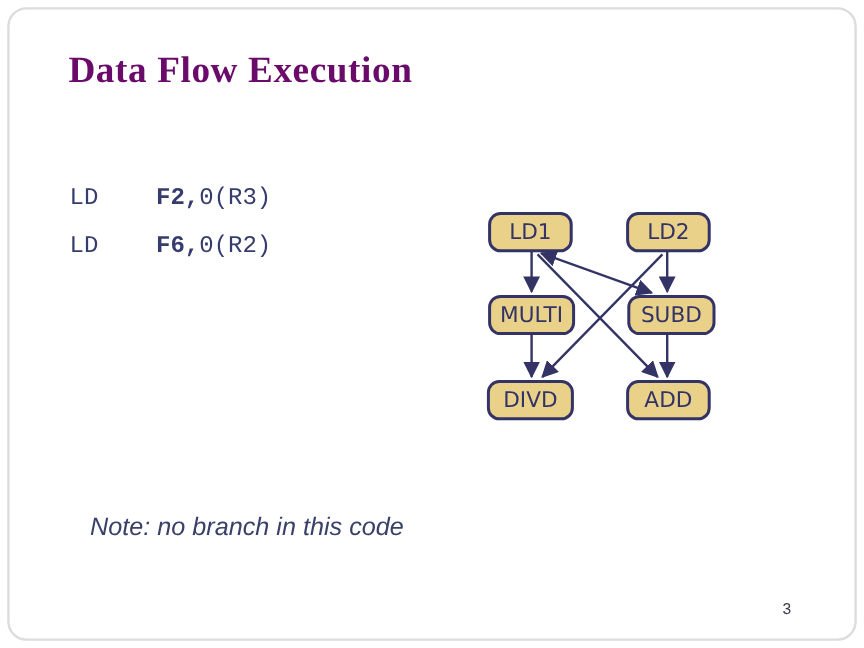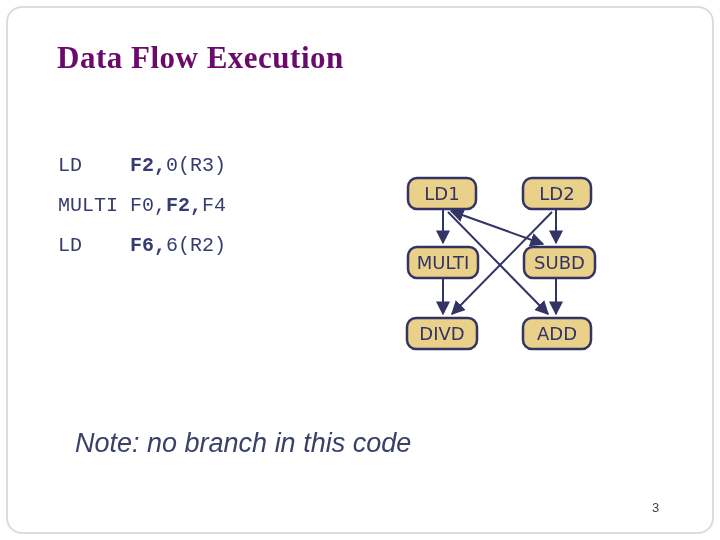--- a/index.html
+++ b/index.html
@@ -60,43 +60,42 @@
   .diagram text{
     font-family:"DejaVu Sans","Liberation Sans",sans-serif;
     font-size:18px;
     fill:var(--node-border);
   }
   .note{
     position:absolute;
     left:75px;top:428px;
     font-family:"Liberation Sans",sans-serif;
     font-style:italic;
-    font-size:27px;
+    font-size:21px;
     color:var(--note-color);
   }
   .page-number{
     position:absolute;
     left:652px;top:500px;
     font-family:"Liberation Sans",sans-serif;
     font-size:13px;
     color:var(--page-color);
   }
 </style>
 </head>
 <body>
 
 <div class="slide">
   <div class="frame"></div>
 
   <h1 class="title">Data Flow Execution</h1>
 
   <div class="code-list" id="code-list">
       <div class="code-row"><span class="op">LD    </span><span class="b">F2,</span><span>0(R3)</span></div>
-      <div class="code-row"><span class="op">MULTI </span><span>F0,</span><span class="b">F2,</span><span>F4</span></div>
-      <div class="code-row"><span class="op">LD    </span><span class="b">F6,</span><span>6(R2)</span></div>
+      <div class="code-row"><span class="op">LD    </span><span class="b">F6,</span><span>0(R2)</span></div>
     </div>
 
   <div class="diagram" id="diagram">
       <svg width="240" height="195" viewBox="0 0 240 195">
         <defs>
           <marker id="arrowhead" viewBox="0 0 10 10" refX="9" refY="5" markerWidth="7" markerHeight="7" orient="auto-start-reverse">
             <path d="M0,0 L10,5 L0,10 z" fill="#333366"></path>
           </marker>
         </defs>
         <line x1="55" y1="40" x2="55" y2="73" stroke="#333366" stroke-width="2" marker-end="url(#arrowhead)"></line>

